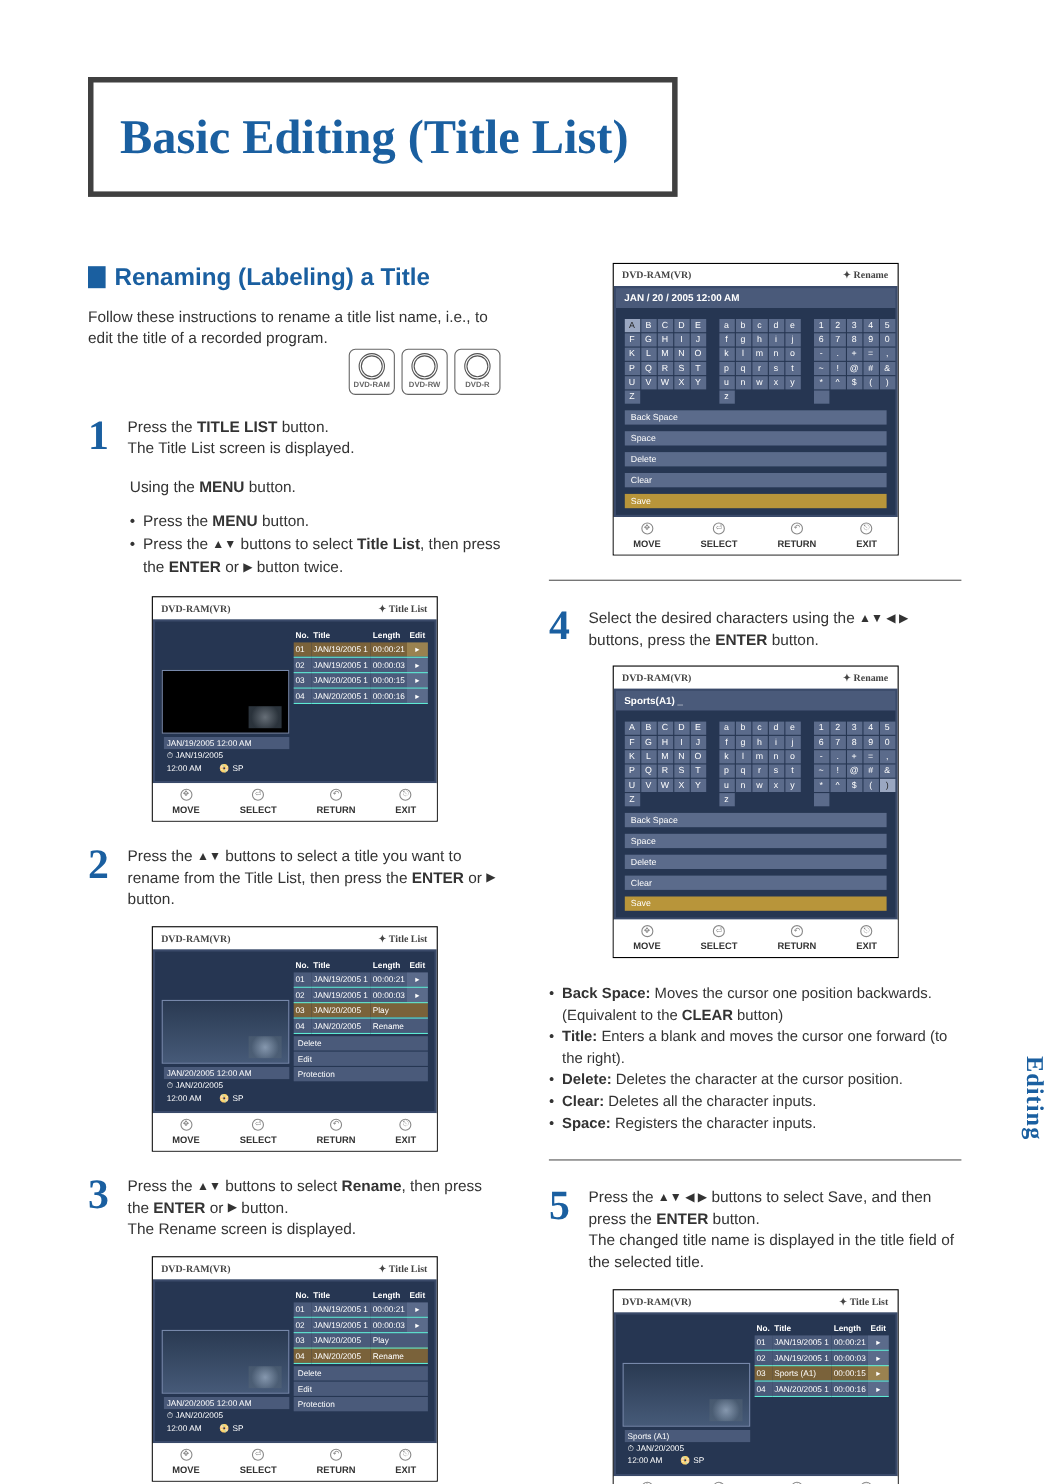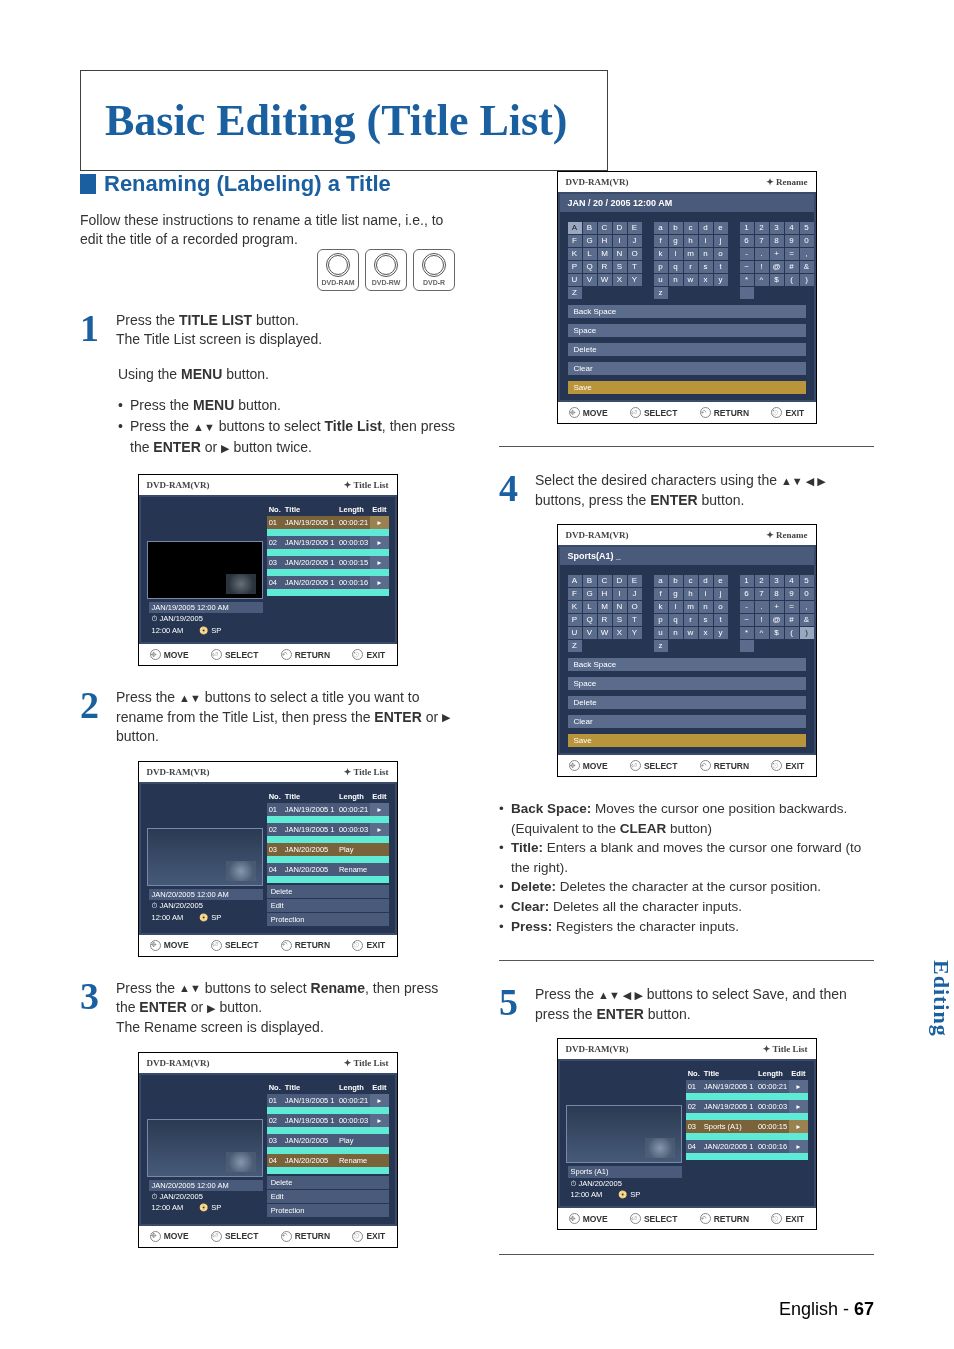--- a/index.html
+++ b/index.html
@@ -1,17 +1,17 @@
 <!DOCTYPE html>
 <html><head>
 <meta charset="utf-8">
 <style>
   * { box-sizing: border-box; margin: 0; padding: 0; }
   body { font-family: Arial, Helvetica, sans-serif; background: #fff; color: #000; width: 954px; margin: 0 auto; padding: 70px 80px 40px 80px; position: relative; }
-  .chapter-title { font-family: "Times New Roman", Times, serif; font-size: 44px; font-weight: bold; color: #1a5fa0; border: 1px solid #404040; padding: 24px 40px 24px 24px; display: inline-block; position: relative; }
+  .chapter-title { font-family: "Times New Roman", Times, serif; font-size: 44px; font-weight: bold; color: #1a5fa0; border: 5px solid #404040; padding: 24px 40px 24px 24px; display: inline-block; margin-bottom: 60px; position: relative; }
   .two-col { display: flex; gap: 44px; justify-content: space-between; }
   .col { flex: 1; min-width: 0; }
   .section-heading { display: flex; align-items: center; font-size: 22px; font-weight: bold; color: #1a5fa0; margin-bottom: 14px; }
   .section-heading::before { content:""; width: 16px; height: 20px; background:#1a5fa0; margin-right:8px; }
   .intro { font-size: 14px; line-height: 1.35; color:#333; }
   .disc-row { display:flex; gap:6px; justify-content:flex-end; margin-bottom:20px; }
   .disc { width:42px; height:42px; border:1.5px solid #666; border-radius:6px; display:flex; flex-direction:column; align-items:center; justify-content:center; font-size:7px; font-weight:bold; color:#666; }
   .disc::before { content:""; width:18px; height:18px; border:3px double #555; border-radius:50%; margin-bottom:2px; }
   .step { display:flex; gap:8px; margin-bottom:14px; }
   .step-num { font-family:"Times New Roman",serif; font-size:38px; font-weight:bold; color:#1a5fa0; line-height:0.9; min-width:28px; }
@@ -29,41 +29,41 @@
   hr.sep { border:none; border-top:1px solid #555; margin:24px 0; }
   hr.topline { border:none; border-top:1px solid #555; margin-bottom:24px; }
 
   
   .osd { width:260px; border:1px solid #000; background:#fff; margin:6px auto 22px auto; font-size:8px; color:#fff; }
   .osd-head { display:flex; justify-content:space-between; padding:5px 8px; font-size:9px; color:#444; font-weight:bold;font-family:Liberation Serif, serif; }
   .osd-body { background:#3a4a6a; padding:2px; }
   .osd-inner { background:#263652; padding:6px; min-height:100px; }
   .osd-datebar { background:#4a5a7a; color:#fff; font-size:9px; font-weight:bold; padding:4px 8px; }
   .osd-foot { display:flex; justify-content:space-around; align-items:center; padding:5px 0; font-size:8.5px; color:#333; background:#fff; }
-  .osd-foot span { display:flex; align-items:center; gap:3px; }
+  .osd-foot span { display:flex; align-items:center; gap:3px;flex-direction:column; }
   .foot-icon { width:11px; height:11px; border:1px solid #888; border-radius:50%; display:inline-block; font-size:7px; text-align:center; line-height:10px; color:#888;}
   .kbd-area { display:flex; gap:12px; justify-content:space-between; padding:4px 2px 2px 2px;}
   .kbd-block { display:grid; grid-template-columns:repeat(5,14px); grid-auto-rows:12px; gap:1px;}
   .kbd-block span { background:#5b6b8b; text-align:center; font-size:8px; line-height:12px;}
   .kbd-block span.active { background:#9aa7c1; color:#222;}
   .kbd-actions { display:flex; gap:6px; padding:4px 2px 0 2px; font-size:8px;flex-direction:column;}
   .kbd-actions span { background:#5b6b8b; padding:2px 6px; }
   .kbd-save { background:#b8953a !important; }
 
   .tl-wrap { display:flex; gap:4px; }
   .tl-left { width:48%;margin-top:38px; }
   .thumb { background:linear-gradient(180deg,#2a3a52,#465a78); height:58px; border:1px solid #7788aa; position:relative; }
   .thumb::after{ content:""; position:absolute; right:6px; bottom:4px; width:30px; height:20px; background: radial-gradient(circle,#cde 0%,#567 70%); opacity:.5;}
   .thumb-info { font-size:7.5px; padding:3px 0 0 2px; line-height:1.25;}
   .thumb-info div { padding:1px 3px; }
   .thumb-info .bar { background:#4a5a7a; }
   .tl-right { flex:1; }
   .tl-table { width:100%; border-collapse:collapse; font-size:7.5px; }
   .tl-table th { text-align:left; font-weight:bold; color:#fff; padding:2px 2px;}
-  .tl-table td { padding:2px 2px; background:#4a5a7a; border-bottom:7px solid #5eead4; text-align:left;}
+  .tl-table td { padding:2px 2px; background:#4a5a7a; border-bottom:1px solid #5eead4; text-align:left;}
   .tl-table .hi td { background:#7a623a; }
   .tl-table td.arrow { text-align:center; width:10px; background:#5b6b8b;}
   .tl-table .hi td.arrow { background:#9a8250;}
   .tl-subs { margin-top:2px; }
   .tl-subs div { background:#4a5a7a; font-size:7.5px; padding:2px 4px; margin-bottom:1px;}
 
   .side-tab { position:absolute; right:0; top:960px; writing-mode:vertical-rl; font-family:"Times New Roman",serif; font-weight:bold; color:#1a5fa0; font-size:22px; letter-spacing:1px; }
   .footer { text-align:right; font-size:18px; margin-top:20px; }
   .footer .pg { font-weight:bold; }
 </style>
@@ -623,30 +623,31 @@
       <div class="row">
           <span class="dot">•</span>
           <div><b>Delete:</b><span> Deletes the character at the cursor position.</span></div>
         </div>
       <div class="row">
           <span class="dot">•</span>
           <div><b>Clear:</b><span> Deletes all the character inputs.</span></div>
         </div>
       <div class="row">
           <span class="dot">•</span>
-          <div><b>Press:</b><span> Registers the character inputs.</span></div>
+          <div><b>Space:</b><span> Registers the character inputs.</span></div>
         </div>
     </div>
 
     <hr class="sep">
 
     <div class="step">
       <div class="step-num">5</div>
       <div class="step-body">
         <span>Press the </span><span class="tri">▲▼ ◀ ▶</span><span> buttons to select Save, and then press the </span><b>ENTER</b><span> button.</span><br>
+        <span>The changed title name is displayed in the title field of the selected title.</span>
       </div>
     </div>
 
     <div class="osd">
       <div class="osd-head">
           <span>DVD-RAM(VR)</span>
           <span>✦ <span>Title List</span></span>
         </div>
       <div class="osd-body">
           <div class="osd-inner">

